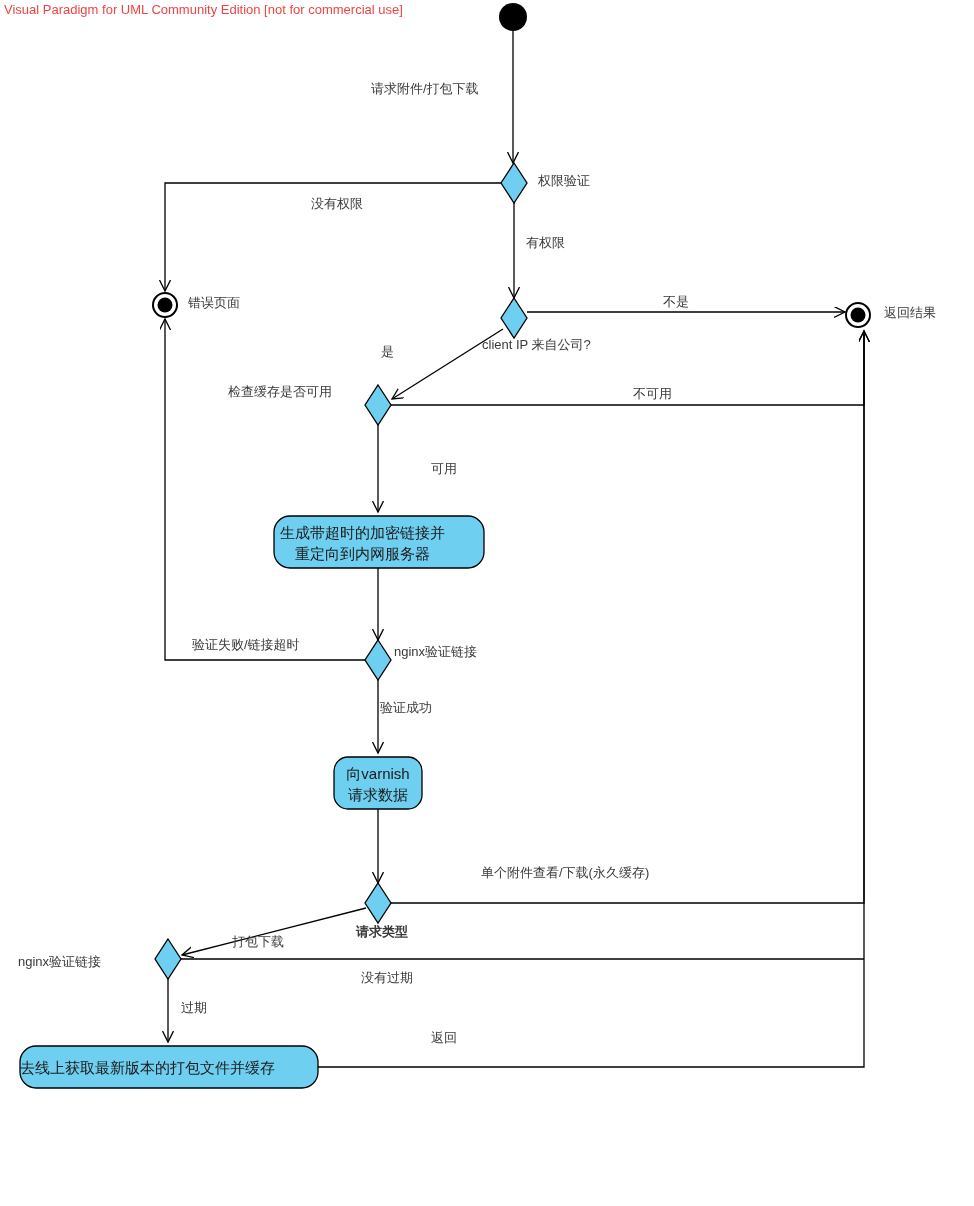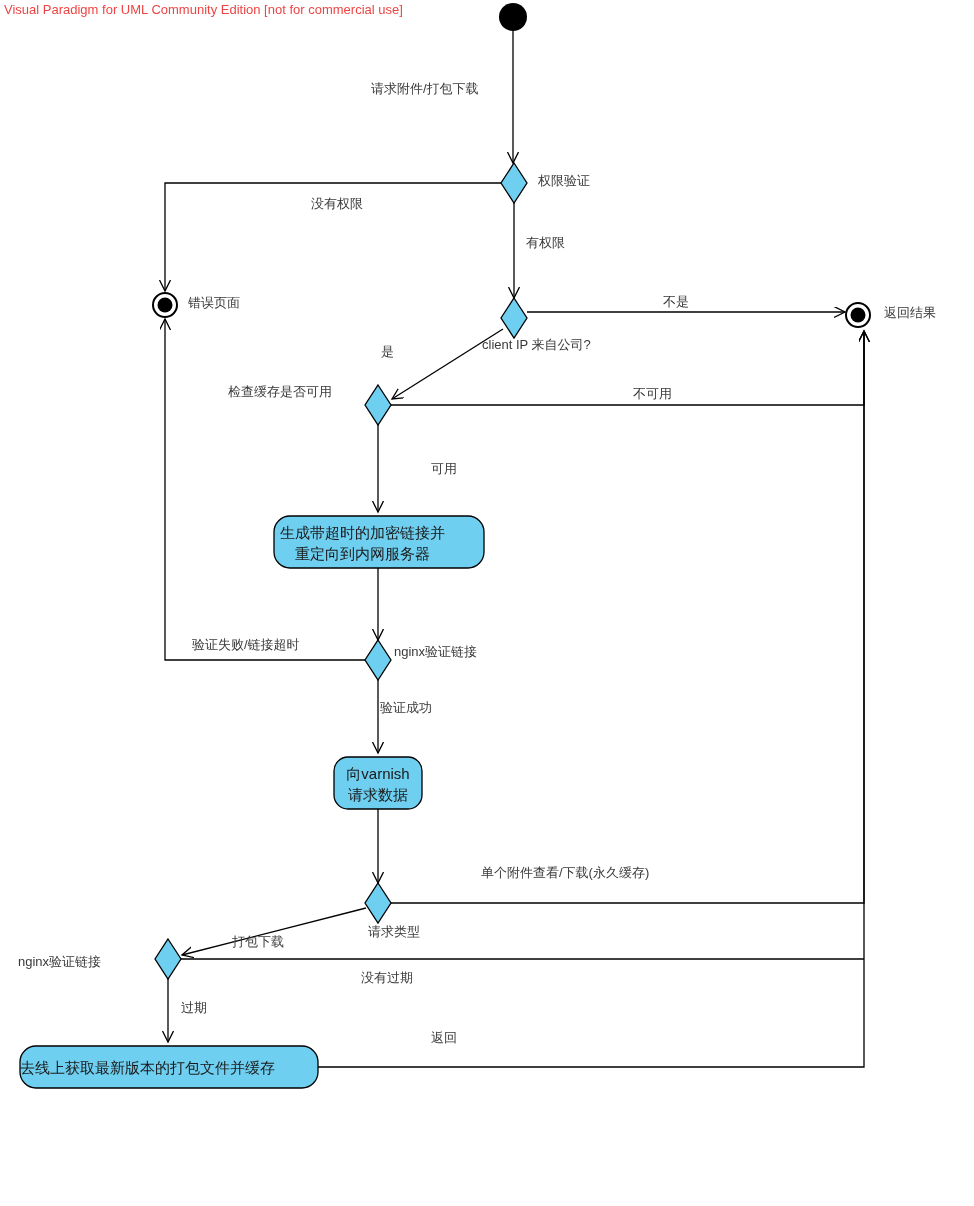--- a/index.html
+++ b/index.html
@@ -94,21 +94,21 @@
   <rect x="20" y="1046" width="298" height="42" rx="16" ry="16" fill="#6ECFF0" stroke="#000000" stroke-width="1.3"></rect>
 </svg>
 
 <div class="lbl" style="left:188px;top:294px;">错误页面</div>
 <div class="lbl" style="left:884px;top:304px;">返回结果</div>
 
 <div class="lbl" style="left:538px;top:172px;">权限验证</div>
 <div class="lbl" style="left:482px;top:336px;">client IP 来自公司?</div>
 <div class="lbl" style="left:228px;top:383px;">检查缓存是否可用</div>
 <div class="lbl" style="left:394px;top:624px;margin-top:19px;">nginx验证链接</div>
-<div class="lbl" style="left:368px;top:923px;">请求类型</div>
+<div class="lbl" style="left:356px;top:923px;font-weight:bold;">请求类型</div>
 <div class="lbl" style="left:18px;top:953px;">nginx验证链接</div>
 
 <div class="nodetext" style="left:274px;top:522px;width:177px;"><span>生成带超时的加密链接并</span><br><span>重定向到内网服务器</span></div>
 
 <div class="nodetext" style="left:334px;top:763px;width:88px;"><span>向varnish</span><br><span>请求数据</span></div>
 
 <div class="nodetext" style="left:20px;top:1057px;width:248px;"><span>去线上获取最新版本的打包文件并缓存</span></div>
 
 <div class="lbl" style="left:371px;top:80px;">请求附件/打包下载</div>
 <div class="lbl" style="left:311px;top:195px;">没有权限</div>

